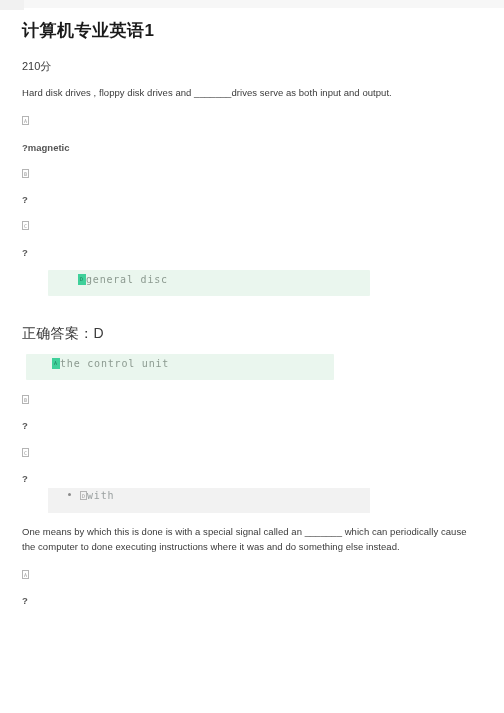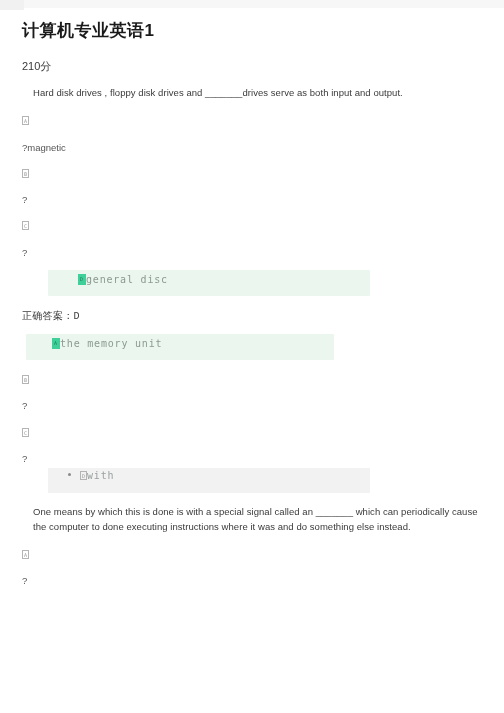--- a/index.html
+++ b/index.html
@@ -48,21 +48,20 @@
     color: #3a3a3a;
     margin-top: 17px;
     line-height: 1.4;
   }
   .q-text {
     font-size: 9.5px;
     color: #3a3a3a;
     line-height: 1.55;
     margin-top: 12px;
     letter-spacing: 0.05px;
-    margin-left: 11px;
   }
   .opt-row {
     font-size: 9.5px;
     color: #555;
     line-height: 1.4;
     margin-top: 13px;
     min-height: 11px;
   }
   .tofu {
     display: inline-block;
@@ -76,20 +75,21 @@
     line-height: 8px;
     text-align: center;
     color: #9a9a9a;
     font-family: "DejaVu Sans Mono", monospace;
     overflow: hidden;
     letter-spacing: 0;
   }
   .qmark {
     font-size: 9.5px;
     color: #555;
+    font-weight: bold;
   }
   .ans-band {
     margin-top: 11px;
     background: #eaf6ee;
     height: 26px;
     position: relative;
     border-radius: 1px;
   }
   .ans-band.indent-lg { margin-left: 26px; width: 322px; }
   .ans-band.indent-sm { margin-left: 4px;  width: 308px; }
@@ -137,25 +137,24 @@
   .bullet-band.indent-lg .bullet-row { left: 20px; }
   .bullet-dot {
     display: inline-block;
     width: 3px; height: 3px;
     background: #8a8a8a;
     border-radius: 50%;
     vertical-align: 3px;
     margin-right: 9px;
   }
   .correct-line {
-    font-size: 10px;
+    font-size: 14px;
     color: #3a3a3a;
-    margin-top: 13px;
+    margin-top: 29px;
     letter-spacing: 0.3px;
-    font-family: Liberation Mono, monospace;
   }
   .gap-space { height: 3px; }
 </style>
 </head>
 <body>
 
 <div class="top-band"></div>
 <div class="top-nub"></div>
 
 <div class="page">
@@ -188,21 +187,21 @@
     <div class="ans-band indent-lg">
       <span class="ans-inner"><span class="tofu-green">D</span><span>general disc</span></span>
     </div>
 
     <div class="correct-line">正确答案：D</div>
   </div>
 
   <div>
 
     <div class="ans-band indent-sm">
-      <span class="ans-inner"><span class="tofu-green">A</span><span>the memory unit</span></span>
+      <span class="ans-inner"><span class="tofu-green">A</span><span>the control unit</span></span>
     </div>
 
     <div class="opt-row">
       <span class="tofu">B</span>
     </div>
     <div class="opt-row">
       <span class="qmark">?</span>
     </div>
     <div class="opt-row">
       <span class="tofu">C</span>

